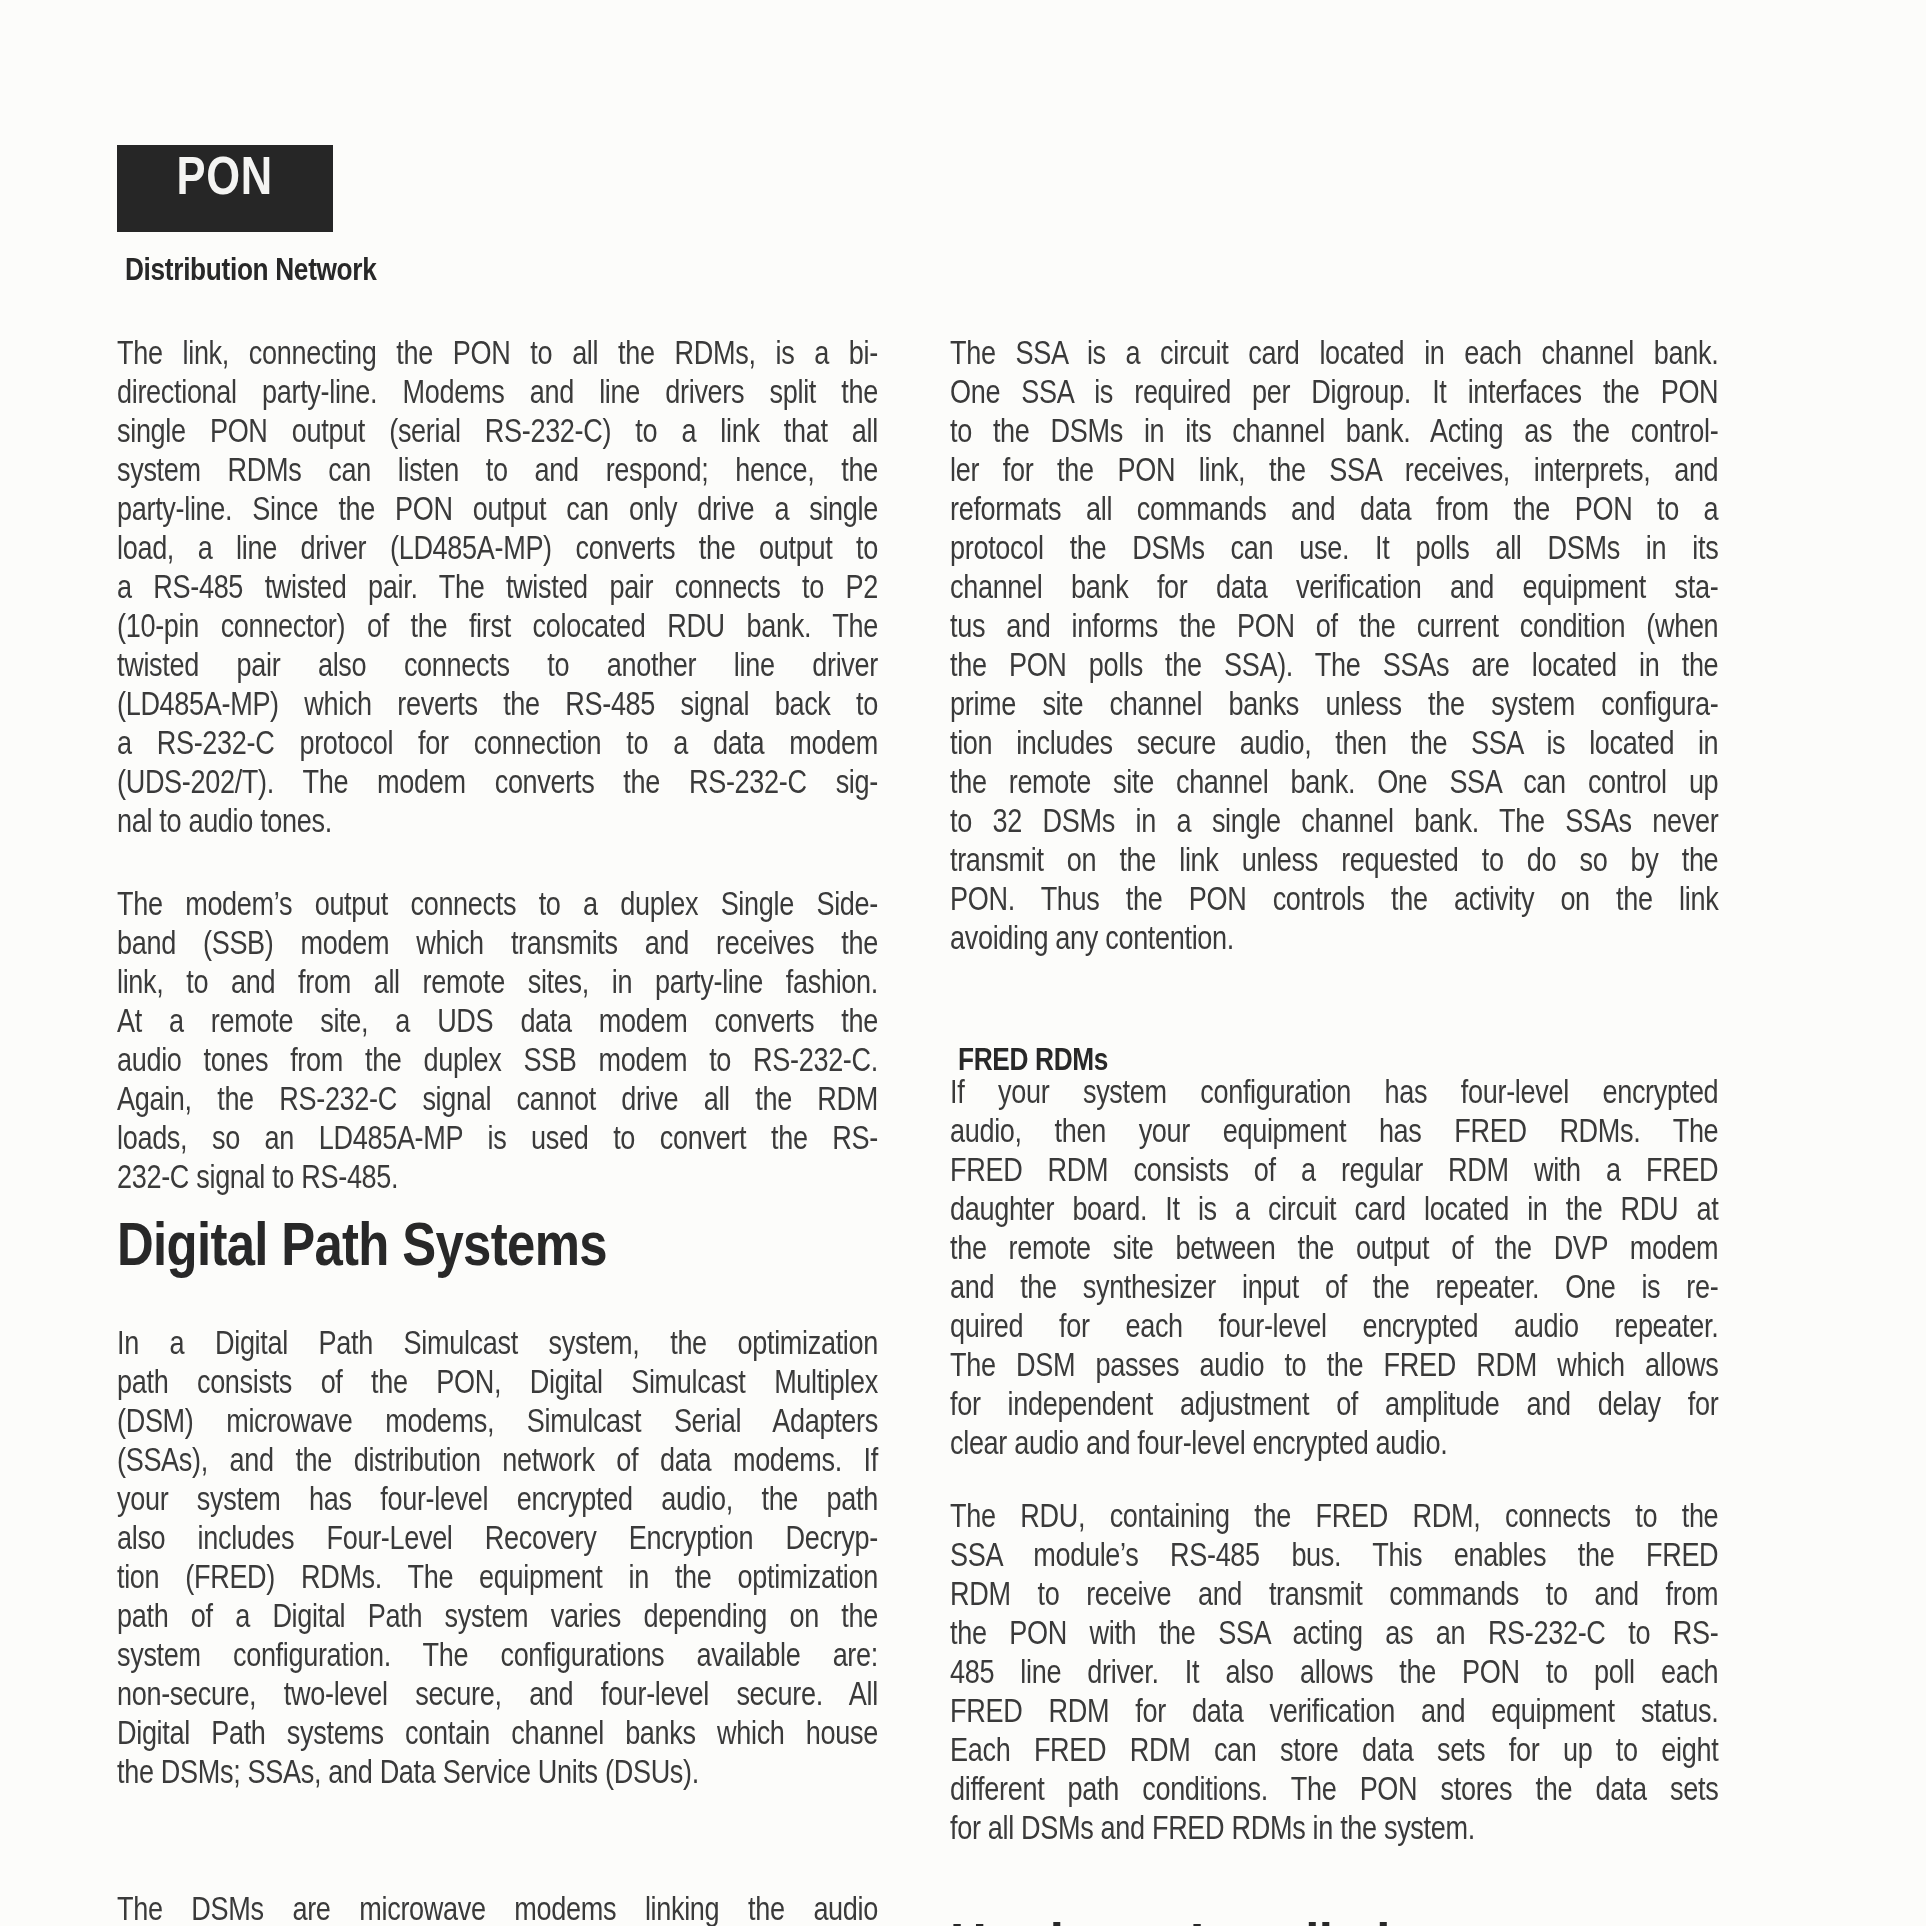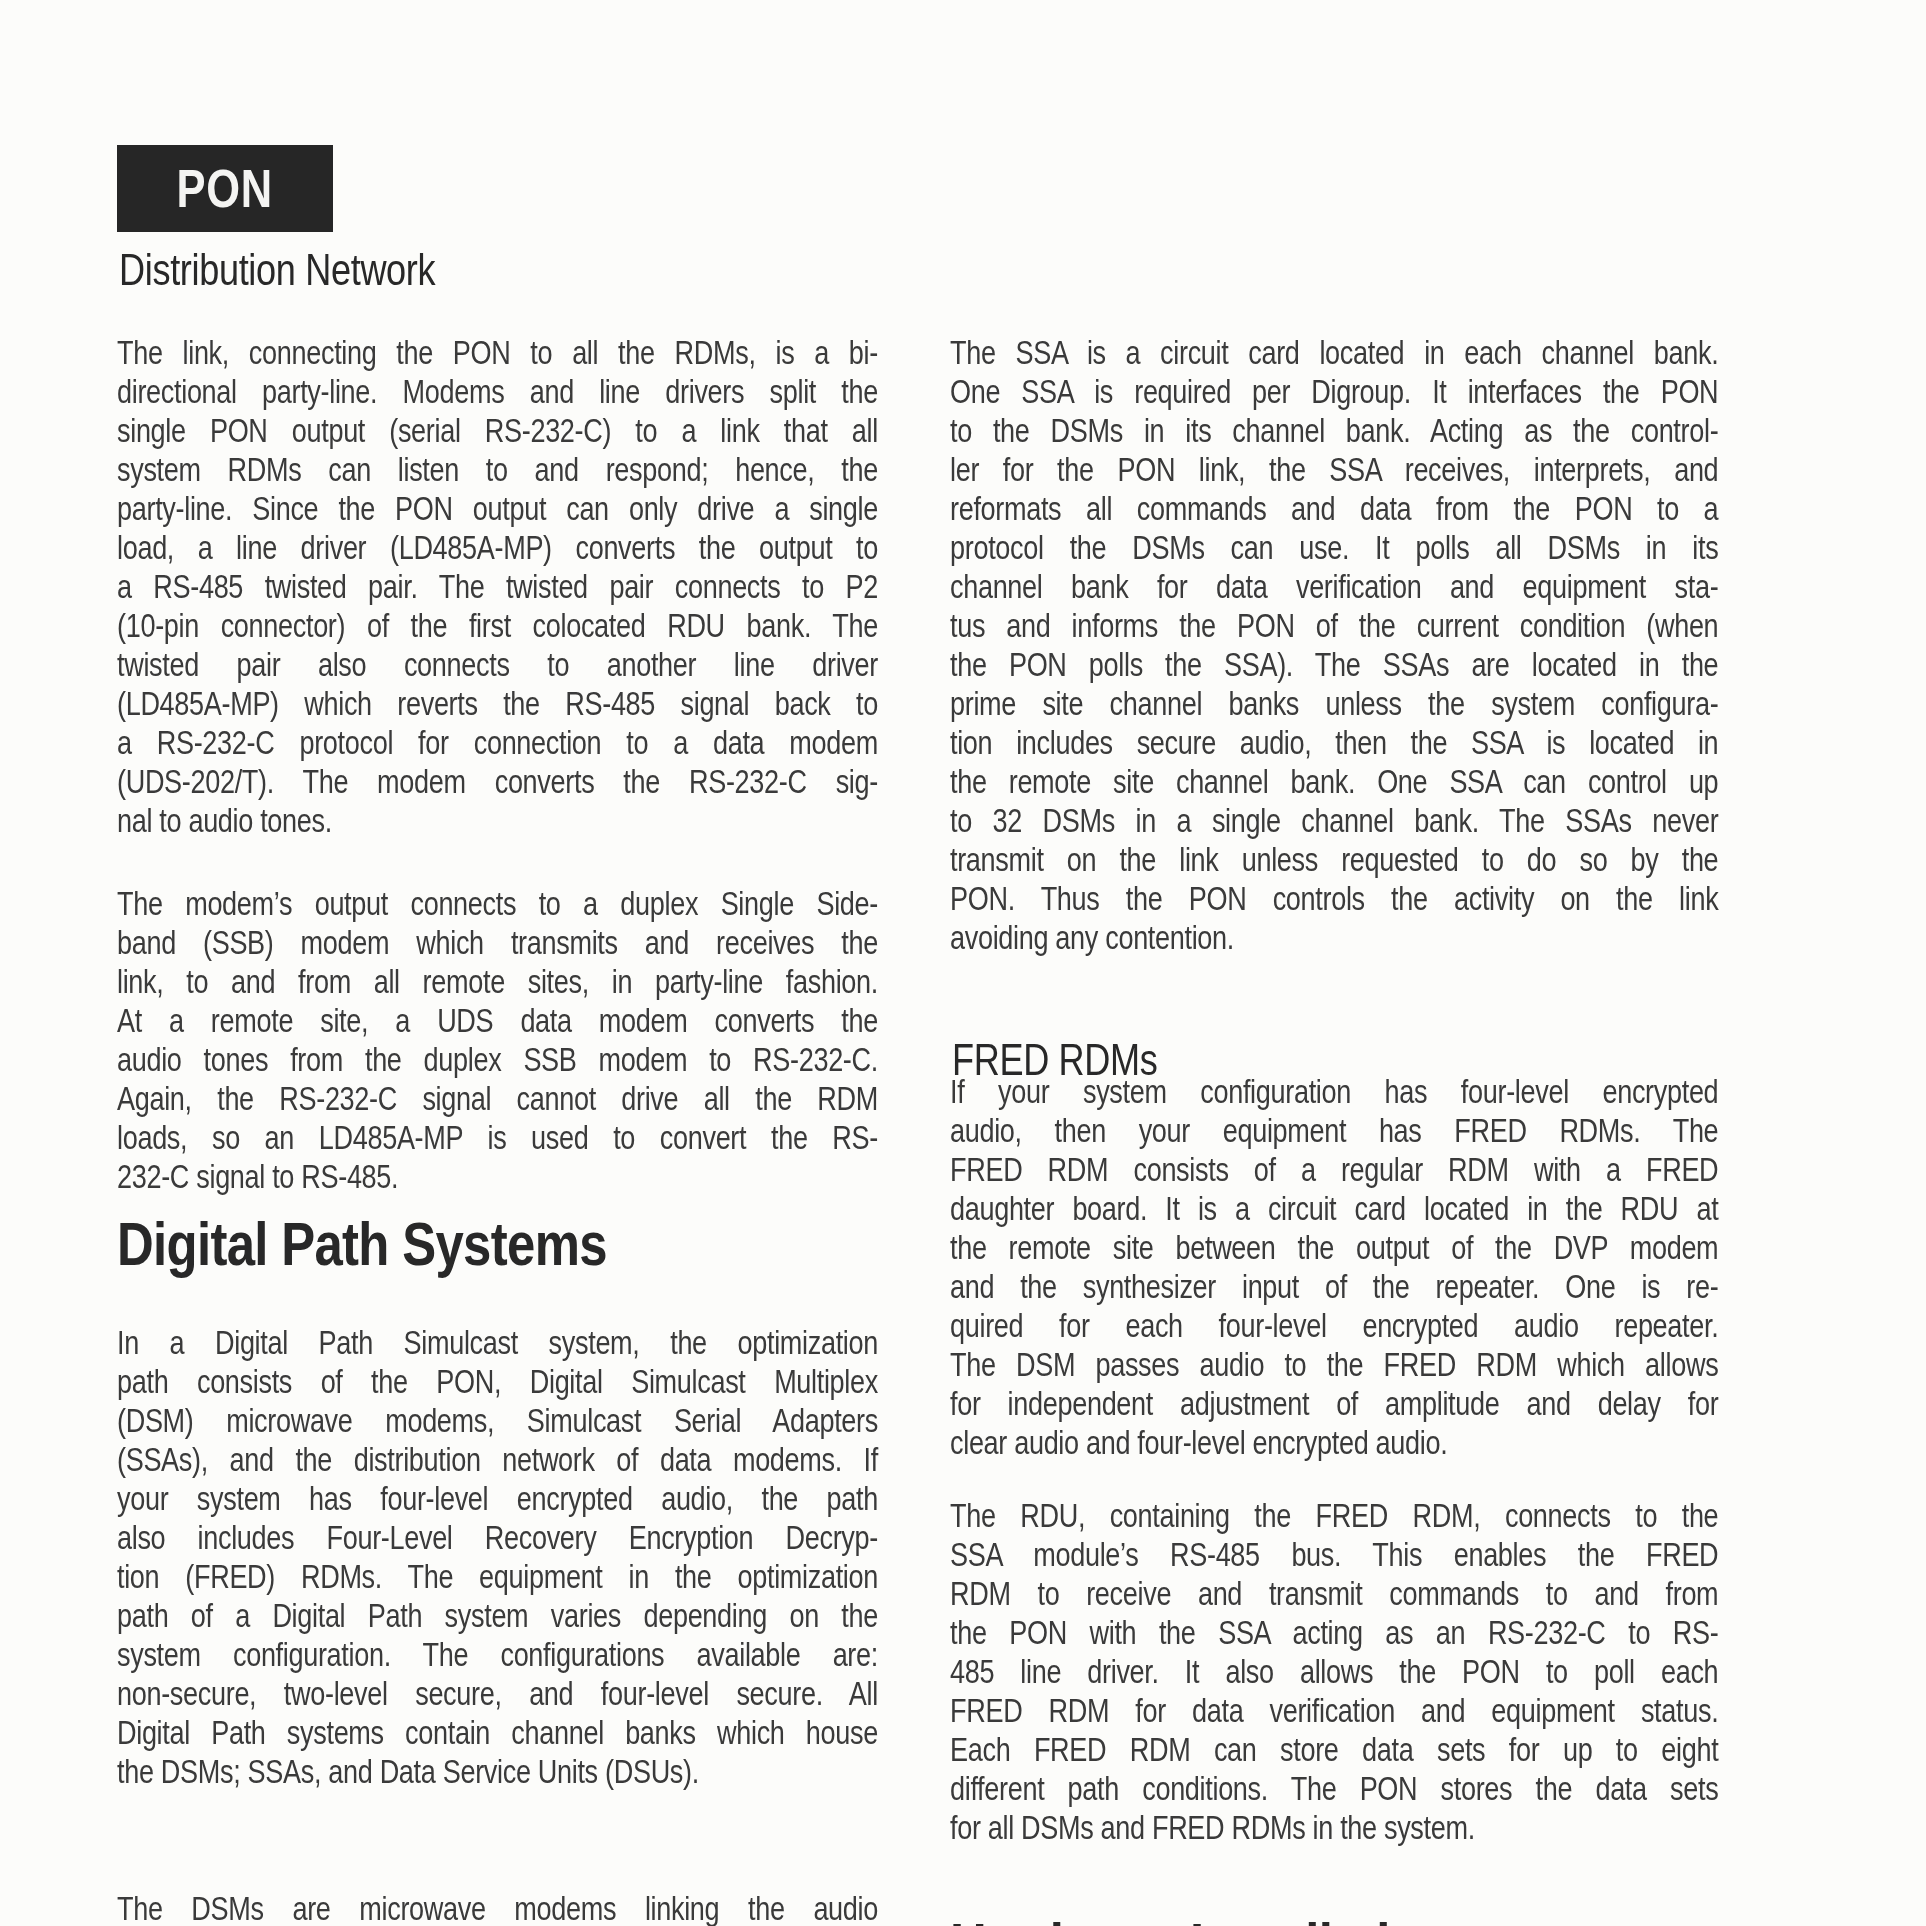--- a/index.html
+++ b/index.html
@@ -29,25 +29,25 @@
     transform:scaleX(0.82);
     transform-origin:0 0;
     font-size:33px;
     line-height:39px;
     letter-spacing:-0.4px;
     color:var(--ink_body);
   }
   .para .line{text-align:justify;text-align-last:justify;}
   .para .line.last{text-align-last:left;}
   .h1{font-size:62px;font-weight:bold;color:var(--ink_heading);white-space:nowrap;letter-spacing:-0.8px;margin:0;text-align:center;}
-  .h2{font-size:44px;font-weight:normal;color:var(--ink_heading);white-space:nowrap;letter-spacing:-0.4px;margin:2px;}
+  .h2{font-size:32px;font-weight:bold;color:var(--ink_heading);white-space:nowrap;letter-spacing:-0.4px;margin:8px;}
   .badge{
     left:117px;top:145px;width:216px;height:87px;
     background:var(--badge_bg);
-    display:flex;align-items:center;justify-content:center;
+    display:flex;justify-content:center;
   }
   .badge .label{
     color:var(--badge_text);
     font-size:53px;font-weight:bold;letter-spacing:0.8px;
   }
 </style>
 </head>
 <body>
 
 <div class="page">

